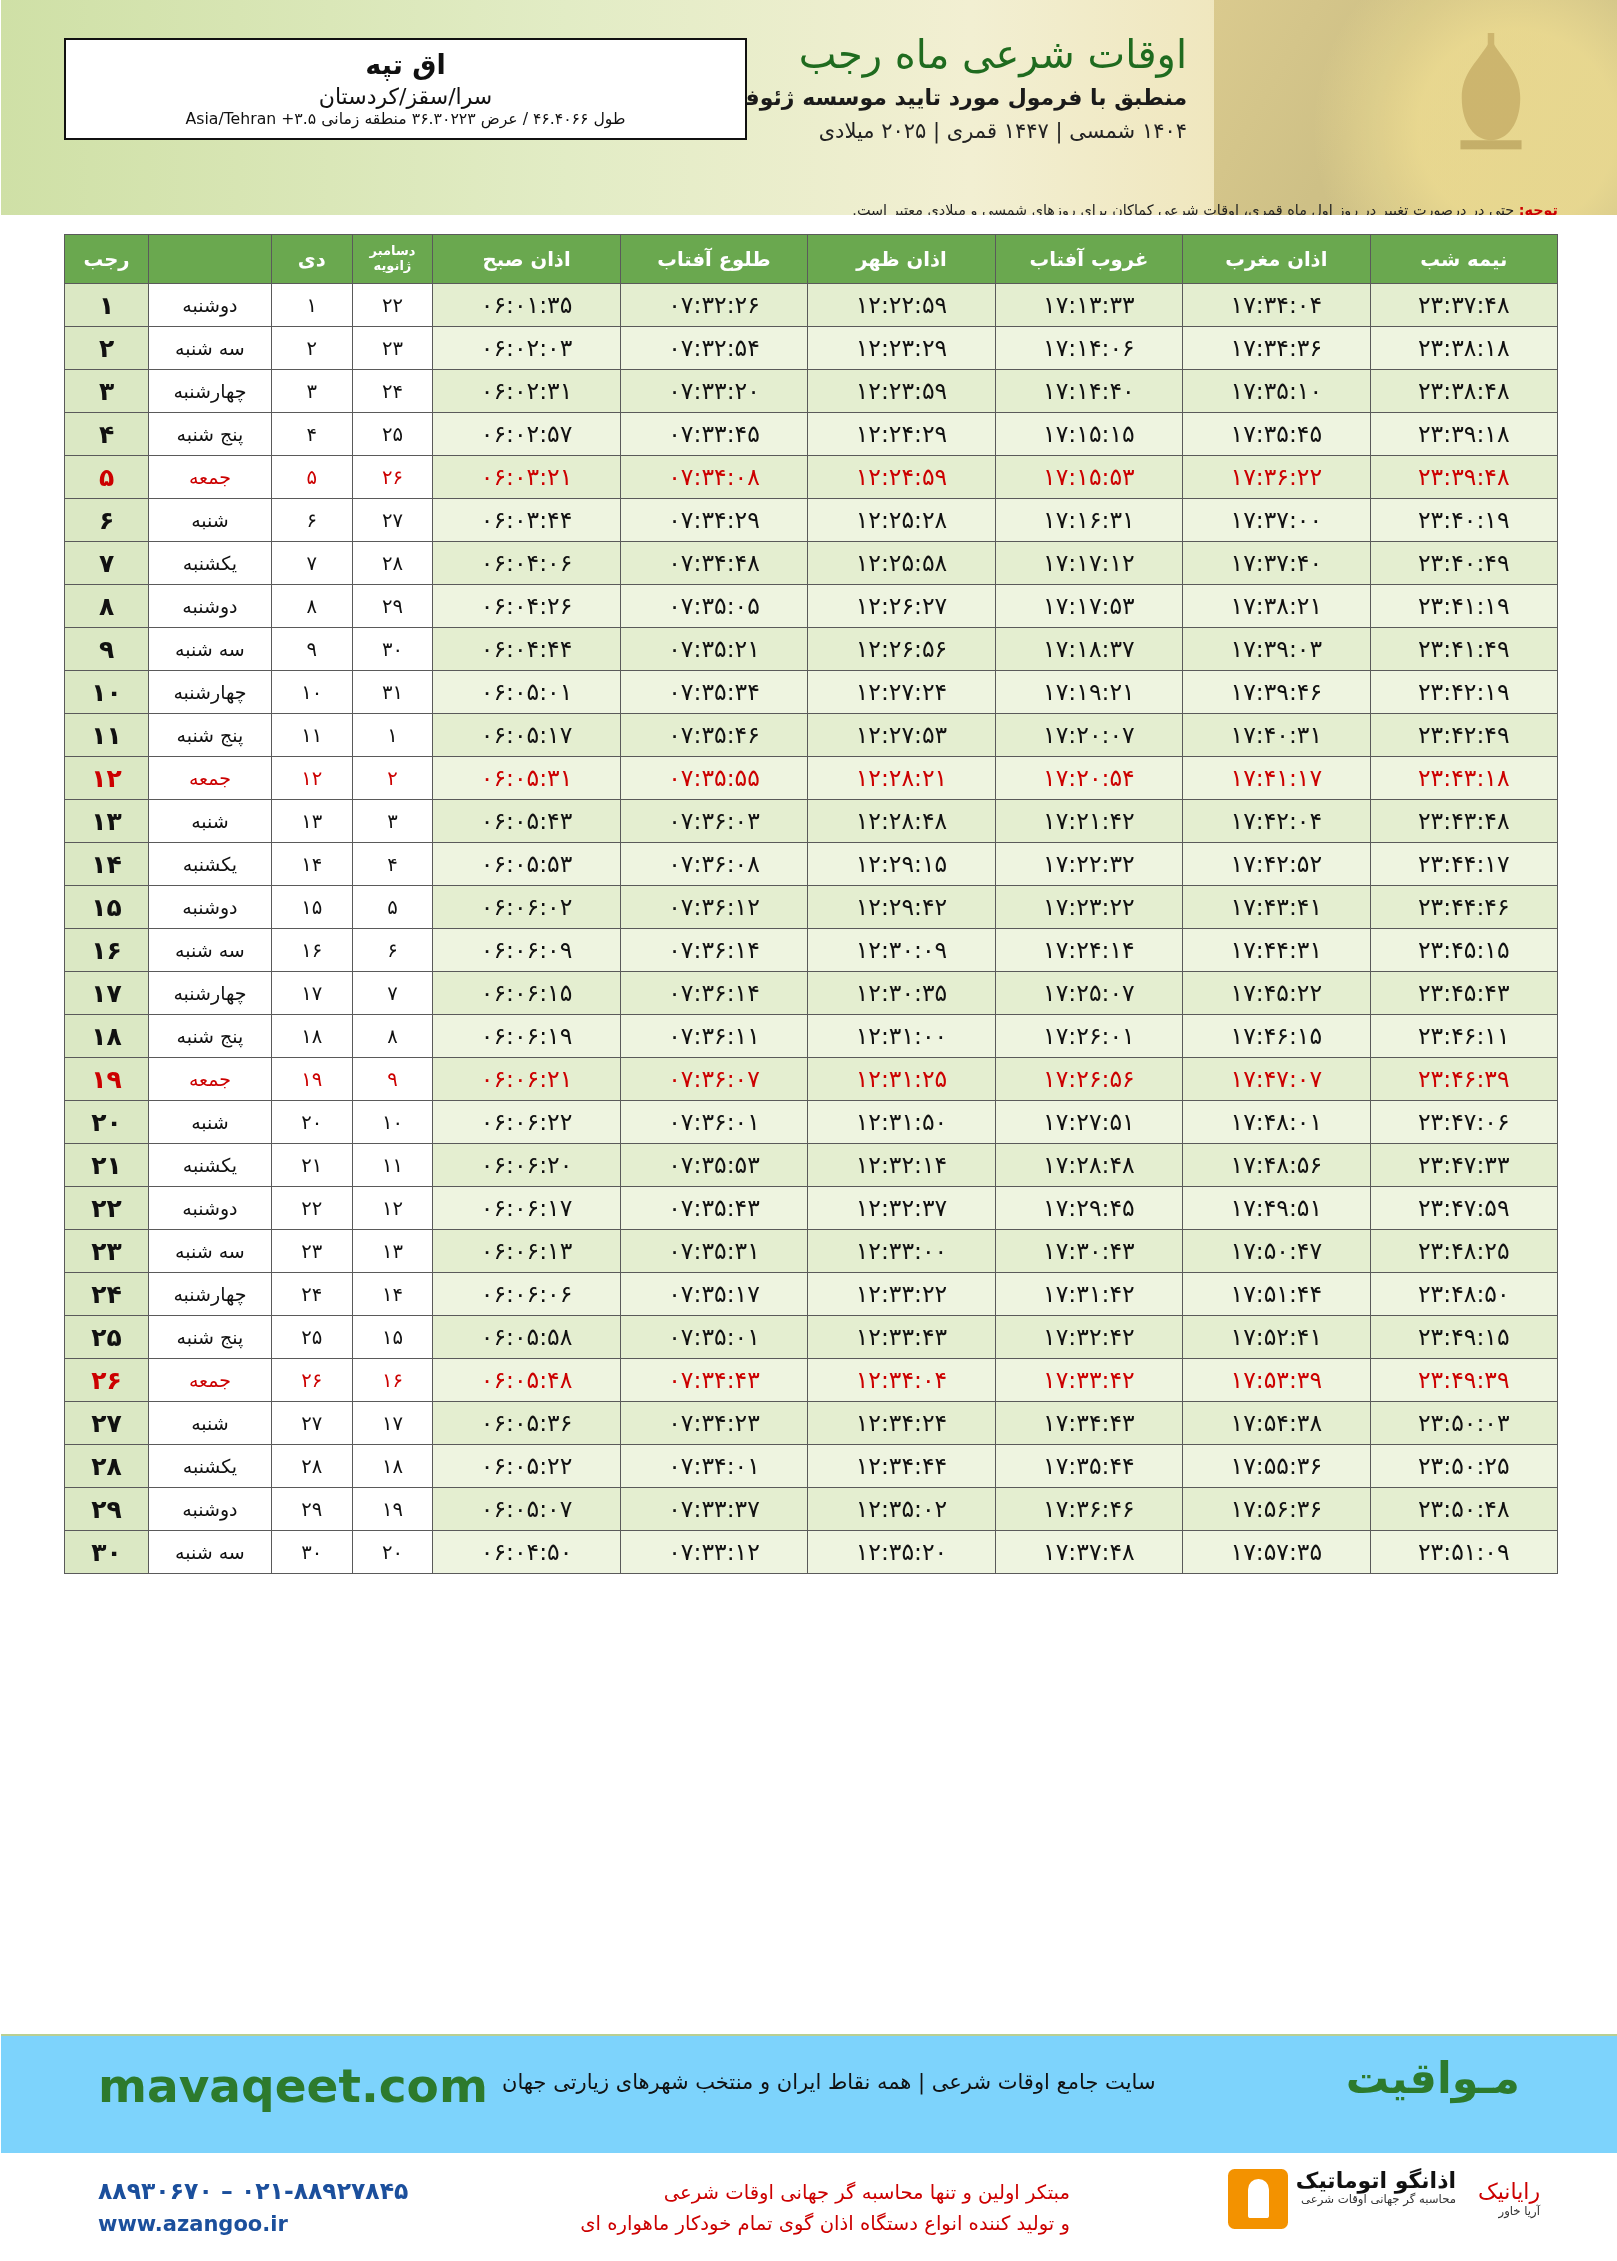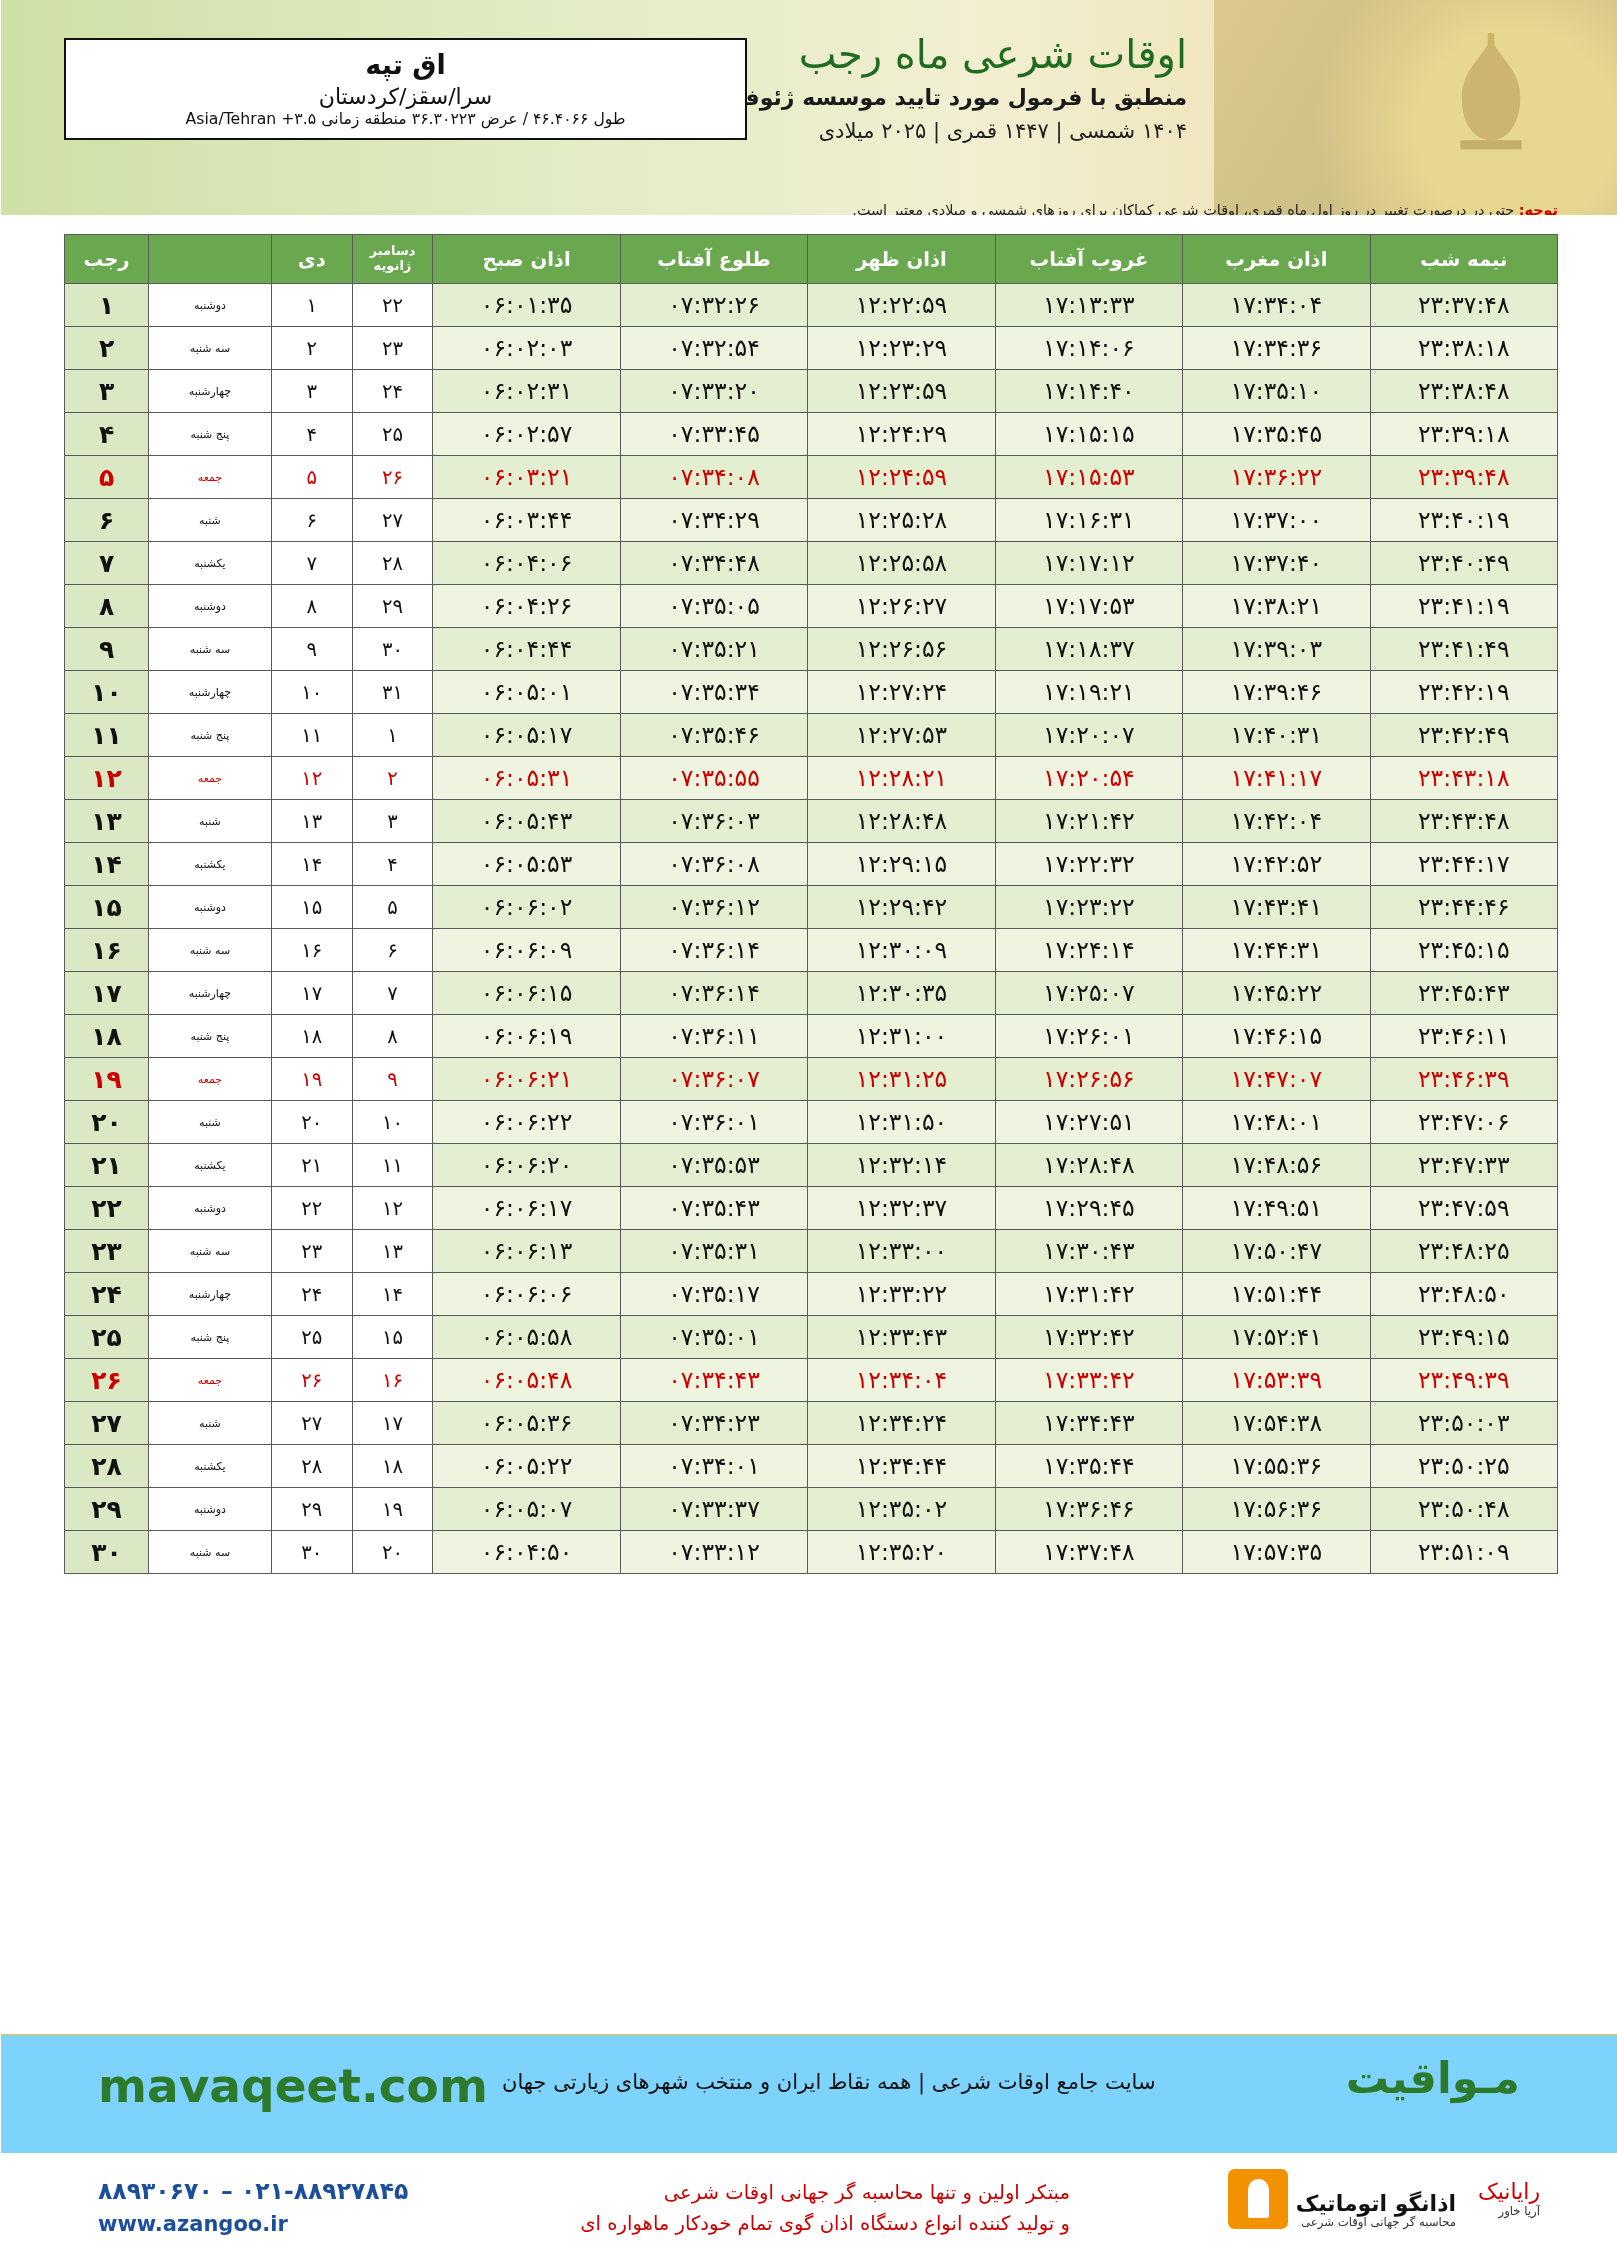--- a/index.html
+++ b/index.html
@@ -63,21 +63,21 @@
   thead th{
     background:#6aa84f;color:#fff;font-size:19.6px;font-weight:bold;
     height:48px;padding:0;
   }
   thead th.sub{font-size:13px;line-height:1.15;}
   tbody td{
     height:40px;font-size:23.5px;color:#111;background:#e4eed0;
   }
   tbody tr:nth-child(even) td{background:#eef4e0;}
   td.day-num{font-size:25px;font-weight:bold;background:#dbe8c4 !important;}
-  td.weekday{font-size:11px;background:#ffffff !important;}
+  td.weekday{font-size:19px;background:#ffffff !important;}
   td.small{font-size:19.6px;background:#ffffff !important;}
   tr.friday td{color:#cc0000;}
   tr.friday td.day-num{color:#cc0000;}
   .colw-num{width:5.2%}
   .colw-wd{width:7.6%}
   .colw-sm{width:5.0%}
   .colw-t{width:11.6%}
   
   .footer{
     position:absolute;left:0;top:2034px;width:1618px;height:227px;
@@ -105,21 +105,21 @@
   }
   .fphone .web{font-size:21px;}
   .fred{
     position:absolute;left:483px;top:23.5px;text-align:right;
     font-size:19.6px;color:#cc0000;line-height:1.6;width:587px;
   }
   .flogos{
     position:absolute;right:78px;top:15.7px;display:flex;align-items:center;gap:22px;
   }
   .logo-az{
-    display:flex;align-items:flex-end;gap:7.8px;
+    display:flex;align-items:flex-start;gap:7.8px;
   }
   .logo-az .box{
     width:60px;height:60px;background:#f39200;border-radius:6.5px;position:relative;
   }
   .logo-az .box::after{
     content:"";position:absolute;left:19.6px;top:10.4px;width:21px;height:39px;
     background:#fff;border-radius:10.4px 10.4px 2.6px 2.6px;
   }
   .logo-az .txt{font-size:22px;font-weight:bold;color:#111;line-height:1.1;text-align:right;}
   .logo-az .txt small{display:block;font-size:11.7px;color:#333;font-weight:normal;}

